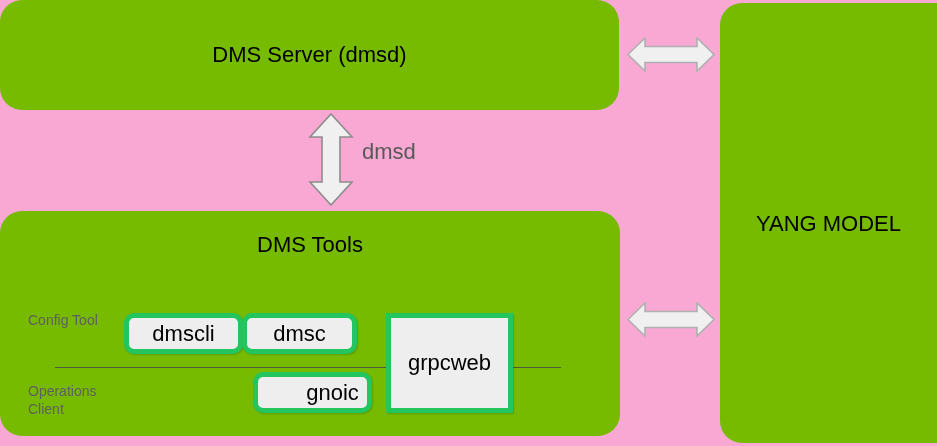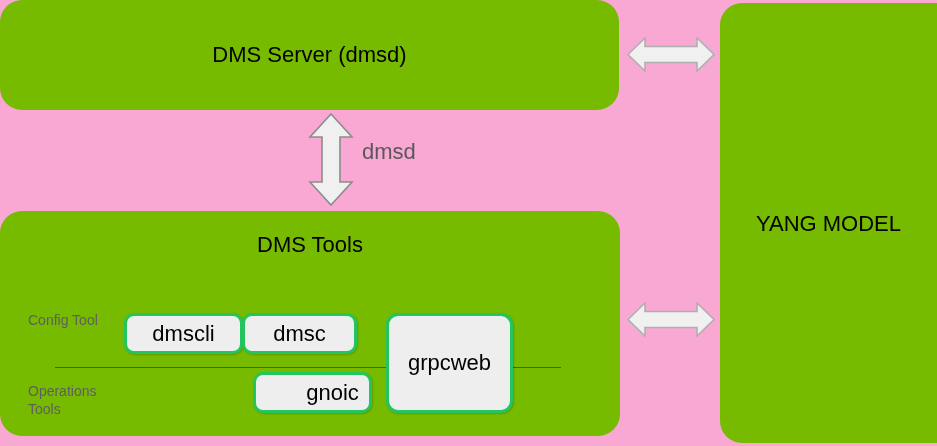--- a/index.html
+++ b/index.html
@@ -134,21 +134,21 @@
   }
   #divider-right {
     left: 513px;
     width: 48px;
   }
 
   
   .tool-chip {
     position: absolute;
     background: #eeeeee;
-    border: 3px solid #22c55e;
+    border: 5px solid #22c55e;
     border-radius: 10px;
     box-sizing: border-box;
     display: flex;
     align-items: center;
     justify-content: center;
     color: #000000;
     font-size: 22px;
     box-shadow: 1px 1px 2px rgba(0,0,0,0.18);
   }
   #chip-dmscli {
@@ -168,21 +168,21 @@
     top: 372px;
     width: 119px;
     height: 41px;
     padding-left: 40px;
   }
   #chip-grpcweb {
     left: 386px;
     top: 313px;
     width: 127px;
     height: 100px;
-    border-radius: 12px;
+    border-radius: 1px;
   }
 </style>
 </head>
 <body>
 
 <div id="canvas">
 
   <div class="green-box" id="dms-server-box"></div>
   <div class="box-title" id="dms-server-title">DMS Server (dmsd)</div>
 
@@ -200,21 +200,21 @@
     <polygon points="1,17.5 18,1 18,9.5 70,9.5 70,1 87,17.5 70,34 70,25.5 18,25.5 18,34" fill="#f0f0f0" stroke="#b0b0b0" stroke-width="1.6" stroke-linejoin="miter"></polygon>
   </svg>
 
   <svg class="arrow" id="arrow-grpc" viewBox="0 0 46 93">
     <polygon points="23,1 44,24 32,24 32,69 44,69 23,92 2,69 14,69 14,24 2,24" fill="#f0f0f0" stroke="#8c8c8c" stroke-width="1.6" stroke-linejoin="miter"></polygon>
   </svg>
   <div id="grpc-label">dmsd</div>
 
   <div class="section-label" id="config-tool-label">Config Tool</div>
   <div class="section-label" id="operations-tools-label">Operations
-Tools</div>
+Client</div>
 
   <div class="divider" id="divider-left"></div>
   <div class="divider" id="divider-right"></div>
 
   <div class="tool-chip" id="chip-dmscli">dmscli</div>
   <div class="tool-chip" id="chip-dmsc">dmsc</div>
   <div class="tool-chip" id="chip-gnoic">gnoic</div>
   <div class="tool-chip" id="chip-grpcweb">grpcweb</div>
 
 </div>

